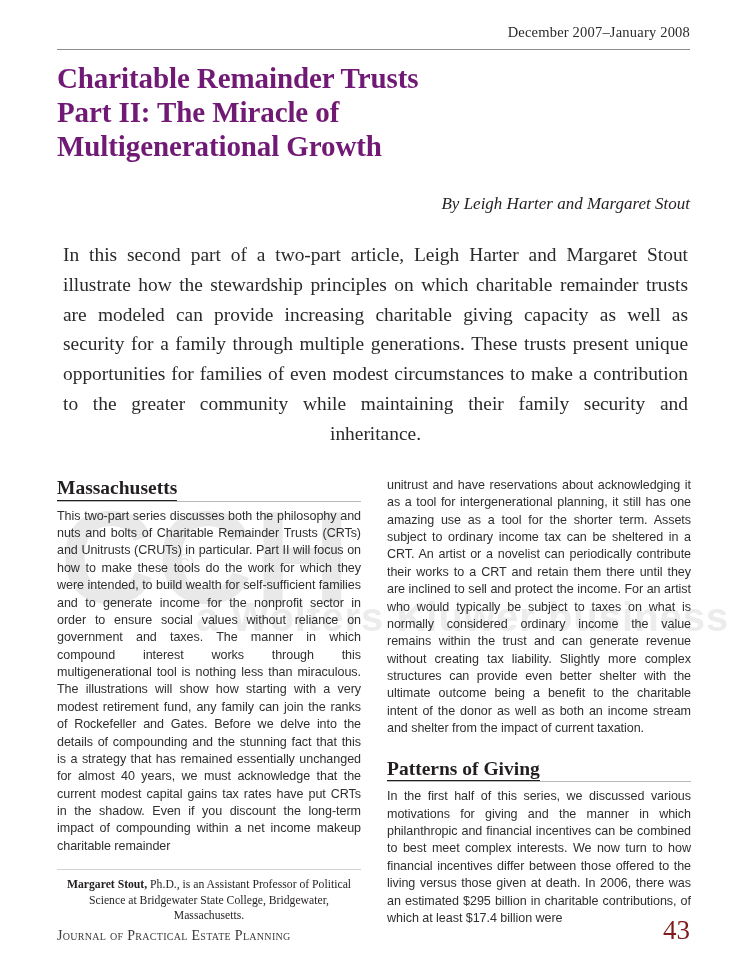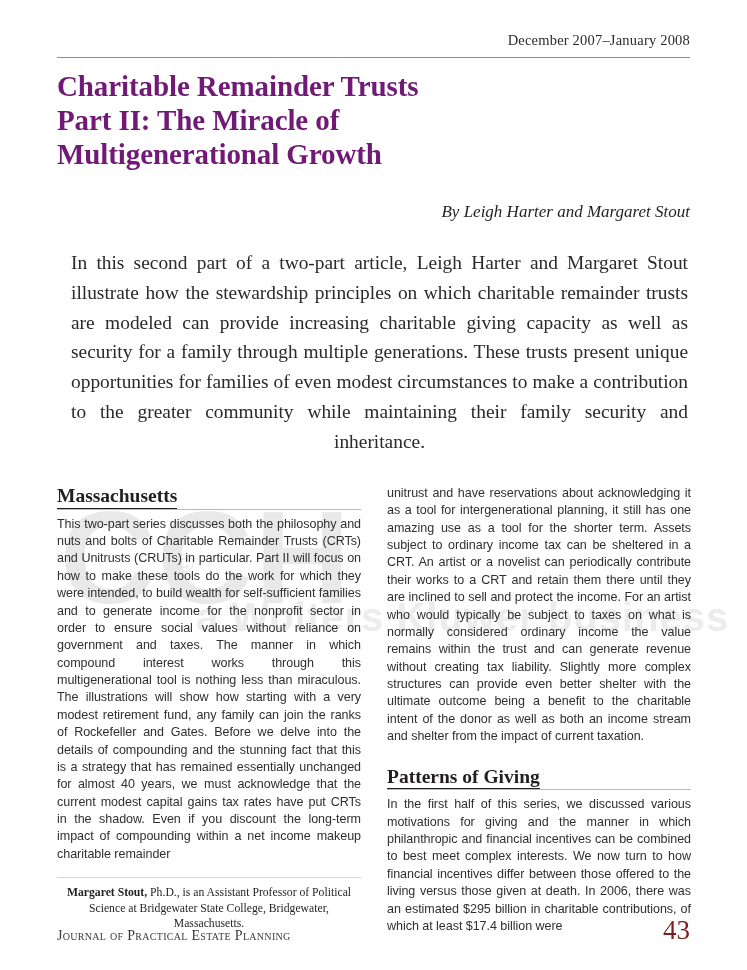--- a/index.html
+++ b/index.html
@@ -67,21 +67,21 @@
     position: relative;
     z-index: 1;
     padding: 0 57px;
   }
 
   .issue-line {
     text-align: right;
     font-family: "Liberation Serif", serif;
     font-size: 14.5px;
     color: #2b2b2b;
-    padding-top: 32px;
+    padding-top: 24px;
     letter-spacing: 0.2px;
   }
   .rule-top {
     border-top: 1px solid #8d8d8d;
     margin-top: 8px;
     margin-bottom: 10px;
   }
 
   .doc-title {
     font-family: "Liberation Serif", serif;
@@ -104,21 +104,21 @@
     margin-top: 30px;
   }
 
   .abstract {
     font-family: "Liberation Serif", serif;
     font-size: 19.4px;
     line-height: 1.54;
     color: #2a2a2a;
     text-align: justify;
     text-align-last: center;
-    margin: 26px 0 0 12px;
+    margin: 26px 0 0 4px;
     padding: 0 2px;
   }
 
   
   .columns {
     display: flex;
     gap: 26px;
     margin-top: 28px;
   }
   .col {

